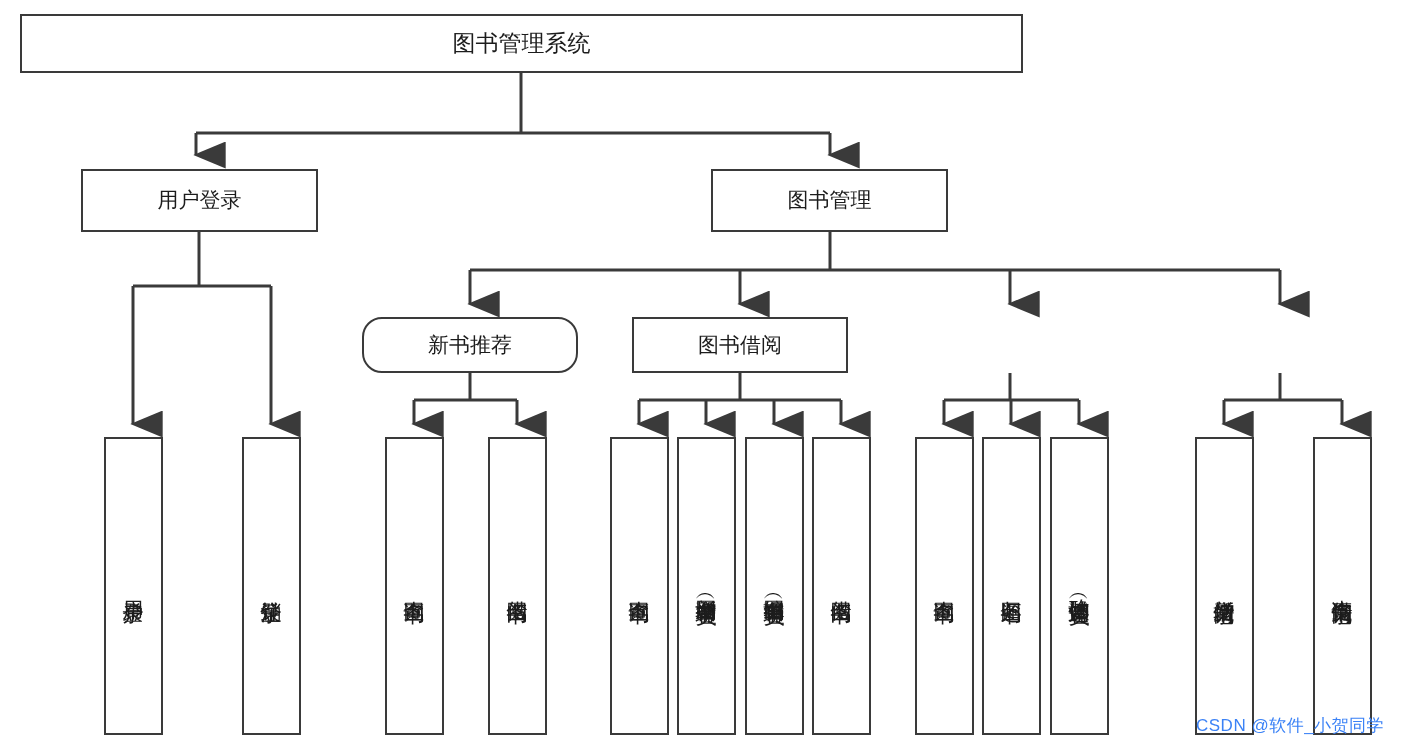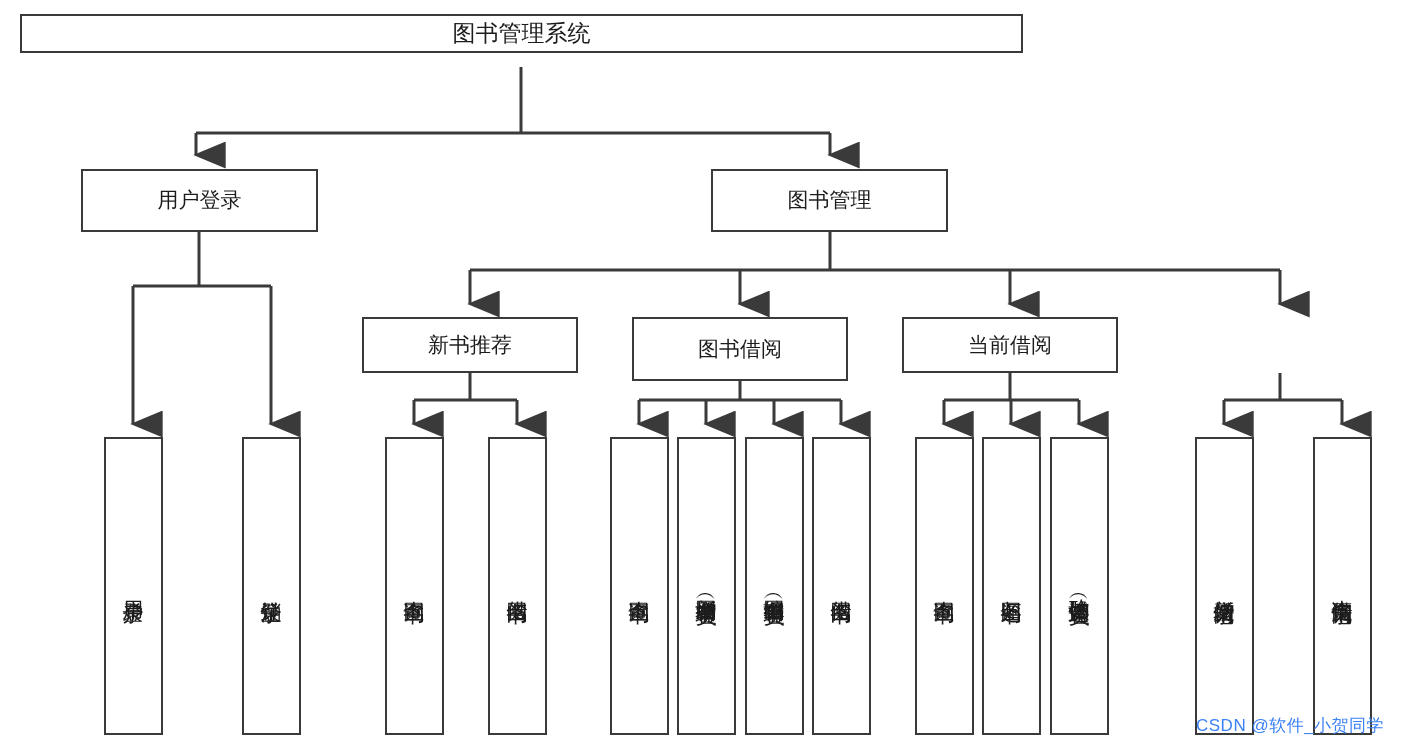--- a/index.html
+++ b/index.html
@@ -120,39 +120,36 @@
       <path d="M 1011 400 L 1011 424" marker-end="url(#arrow)"></path>
       <path d="M 1079 400 L 1079 424" marker-end="url(#arrow)"></path>
 
       <path d="M 1280 373 L 1280 400"></path>
       <path d="M 1224 400 L 1342 400"></path>
       <path d="M 1224 400 L 1224 424" marker-end="url(#arrow)"></path>
       <path d="M 1342 400 L 1342 424" marker-end="url(#arrow)"></path>
     </g>
   </svg>
 
-  <div class="node node-root" style="left:20px; top:14px; width:1003px; height:39px;">
+  <div class="node node-root" style="left:20px; top:14px; width:1003px; height:59px;">
     <span class="label">图书管理系统</span>
   </div>
 
   <div class="node node-l2" style="left:81px; top:169px; width:237px; height:63px;">
     <span class="label">用户登录</span>
   </div>
   <div class="node node-l2" style="left:711px; top:169px; width:237px; height:63px;">
     <span class="label">图书管理</span>
   </div>
 
-  <div class="node node-l3" style="left:362px; top:317px; width:216px; height:56px;">
+  <div class="node node-l3" style="left:362px; top:317px; width:216px; height:56px;border-radius:20px;">
     <span class="label">新书推荐</span>
   </div>
-  <div class="node node-l3" style="left:632px; top:317px; width:216px; height:64px;">
+  <div class="node node-l3" style="left:632px; top:317px; width:216px; height:56px;">
     <span class="label">图书借阅</span>
-  </div>
-  <div class="node node-l3" style="left:902px; top:317px; width:216px; height:56px;">
-    <span class="label">当前借阅</span>
   </div>
 
   <div class="node node-leaf" style="left:104px; top:437px; width:59px; height:298px;">
     <span class="label">用户登录</span>
   </div>
   <div class="node node-leaf" style="left:242px; top:437px; width:59px; height:298px;">
     <span class="label">注销登录</span>
   </div>
 
   <div class="node node-leaf" style="left:385px; top:437px; width:59px; height:298px;">

